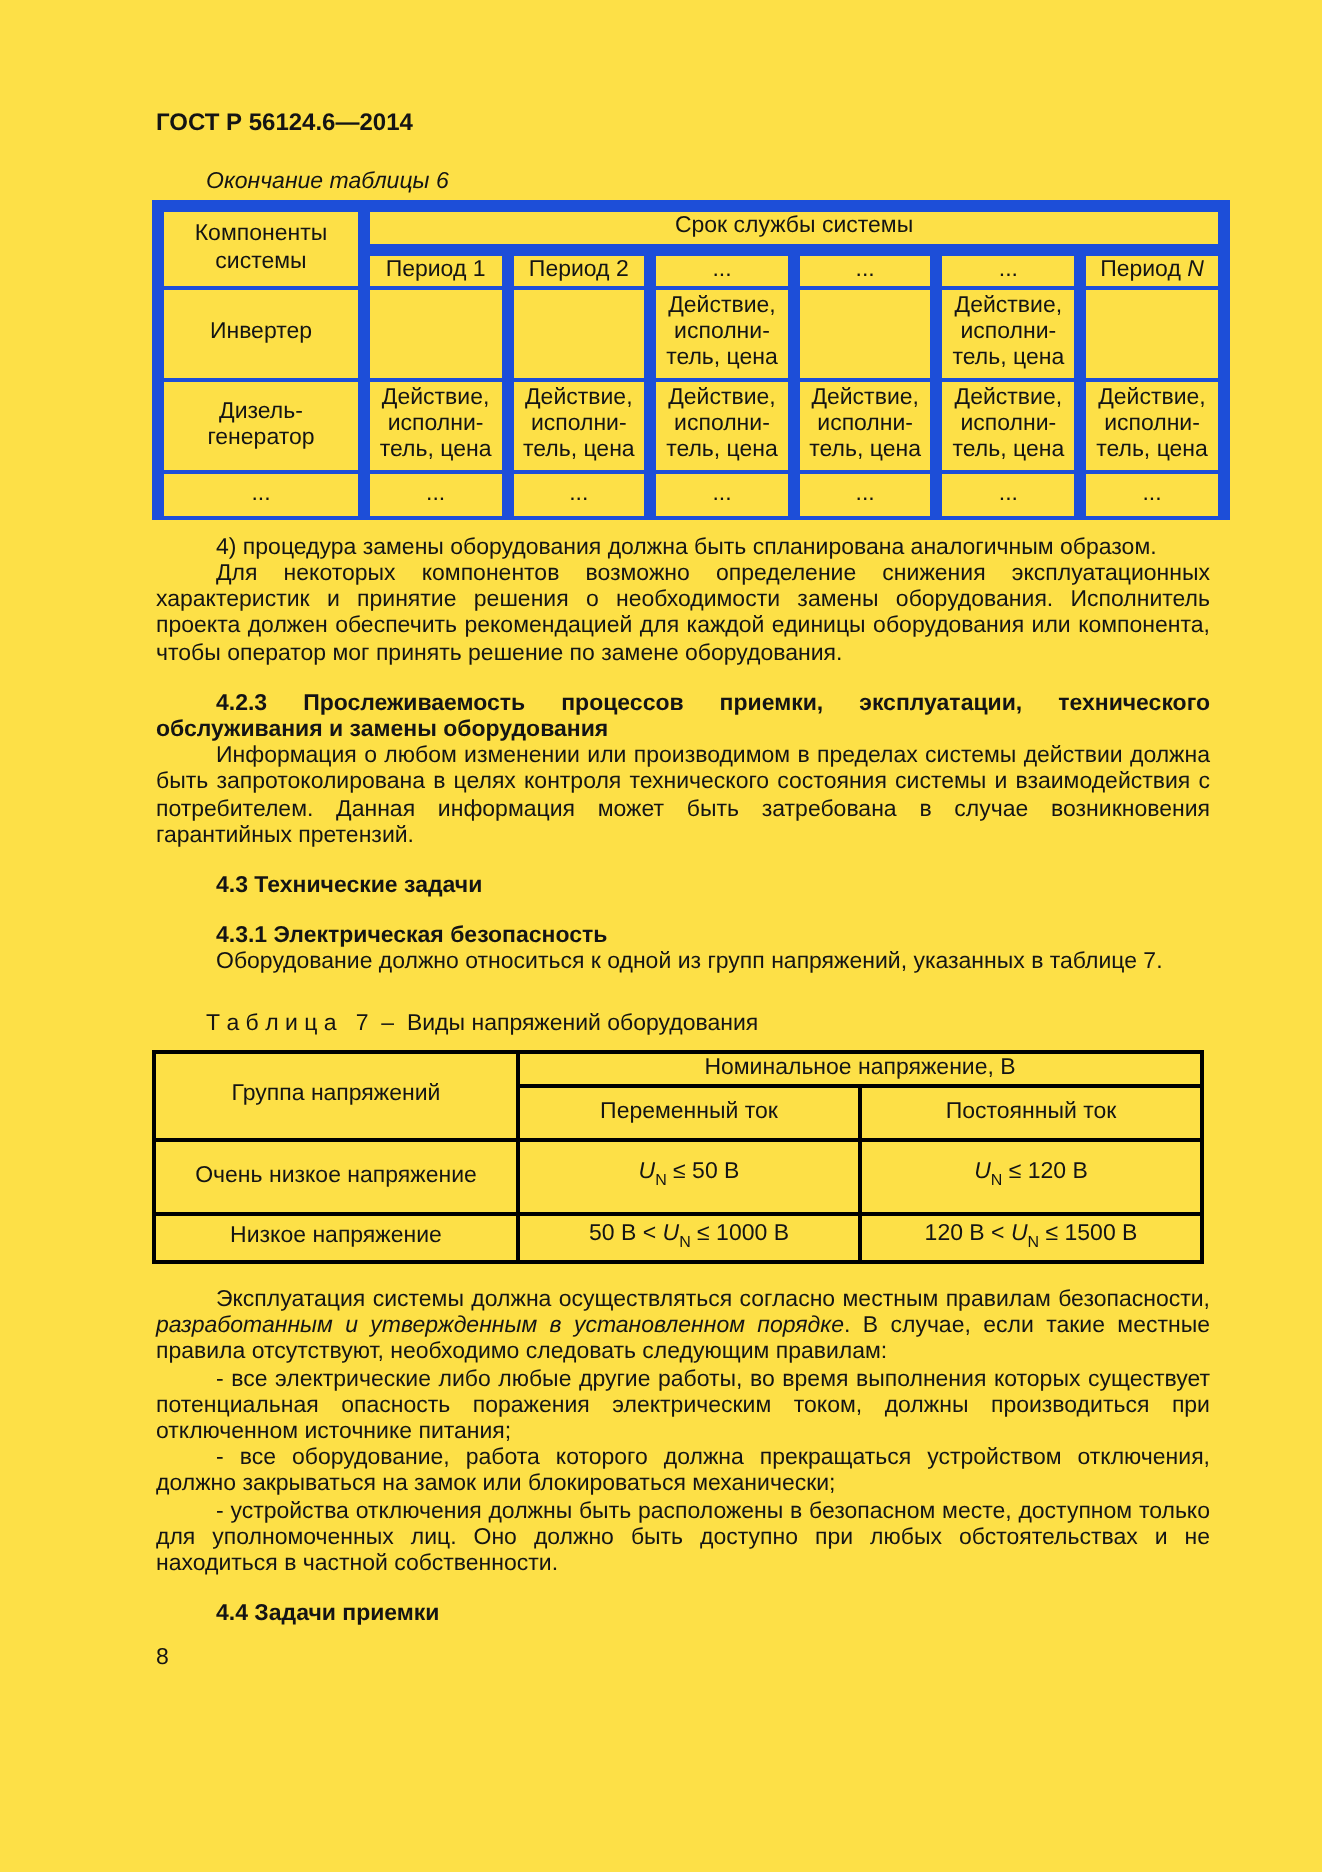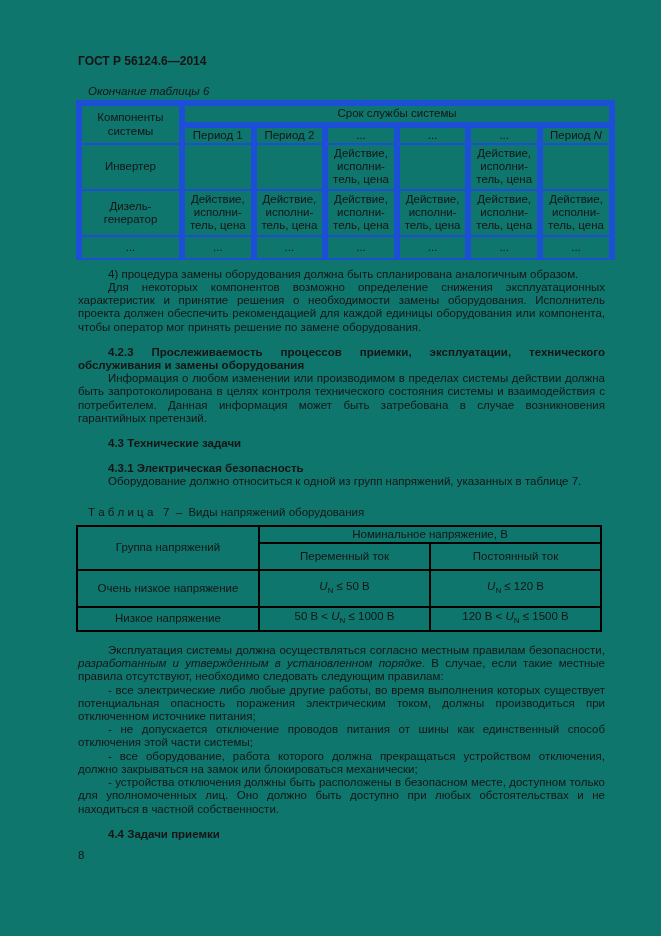--- a/index.html
+++ b/index.html
@@ -1,31 +1,31 @@
 <!DOCTYPE html>
 <html><head>
 <meta charset="utf-8">
 <style>
   * { box-sizing: border-box; }
   html, body { margin: 0; padding: 0; background: #e8e8e8; }
   .page {
     width: 661px; height: 936px;
     margin: 0 auto;
-    background: #0f766e;
+    background: #fde047;
     font-family: "Liberation Sans", "DejaVu Sans", sans-serif;
     font-size: 11.5px;
     line-height: 13.2px;
     color: #141414;
     padding: 55px 56px 0 78px;
     position: relative;
     overflow: hidden;
   }
   .doc-header { font-weight: bold; font-size: 12px; }
   .table-caption {
-    margin: 17px 0 2px 10px;
+    margin: 17px 0 2px 25px;
     white-space: pre-wrap;
   }
   .italic { font-style: italic; }
   p { margin: 0; text-align: justify; text-indent: 30px; }
   .heading { font-weight: bold; margin-top: 12px; text-align: justify; text-indent: 30px; }
   .gap-top { margin-top: 8px; }
   .par-top { margin-top: 12px; }
 
   table { border-collapse: collapse; table-layout: fixed; margin-left: -2px; }
   th, td {
@@ -175,21 +175,20 @@
       <td>Низкое напряжение</td>
       <td class="var"><span>50 В &lt; </span><i>U</i><sub>N</sub><span> ≤ 1000 В</span></td>
       <td class="var"><span>120 В &lt; </span><i>U</i><sub>N</sub><span> ≤ 1500 В</span></td>
     </tr>
   </tbody>
     </table>
 
   <p class="par-top"><span>Эксплуатация системы должна осуществляться согласно местным правилам безопасности, </span><span class="italic">разработанным и утвержденным в установленном порядке</span><span>. В случае, если такие местные правила отсутствуют, необходимо следовать следующим правилам:</span></p>
 
   <p>- все электрические либо любые другие работы, во время выполнения которых существует потенциальная опасность поражения электрическим током, должны производиться при отключенном источнике питания;</p>
-  <p>- не допускается отключение проводов питания от шины как единственный способ отключения этой части системы;</p>
   <p>- все оборудование, работа которого должна прекращаться устройством отключения, должно закрываться на замок или блокироваться механически;</p>
   <p>- устройства отключения должны быть расположены в безопасном месте, доступном только для уполномоченных лиц. Оно должно быть доступно при любых обстоятельствах и не находиться в частной собственности.</p>
 
   <div class="heading">4.4 Задачи приемки</div>
 
   <div class="page-number">8</div>
 
 </div>
 
 </body></html>

